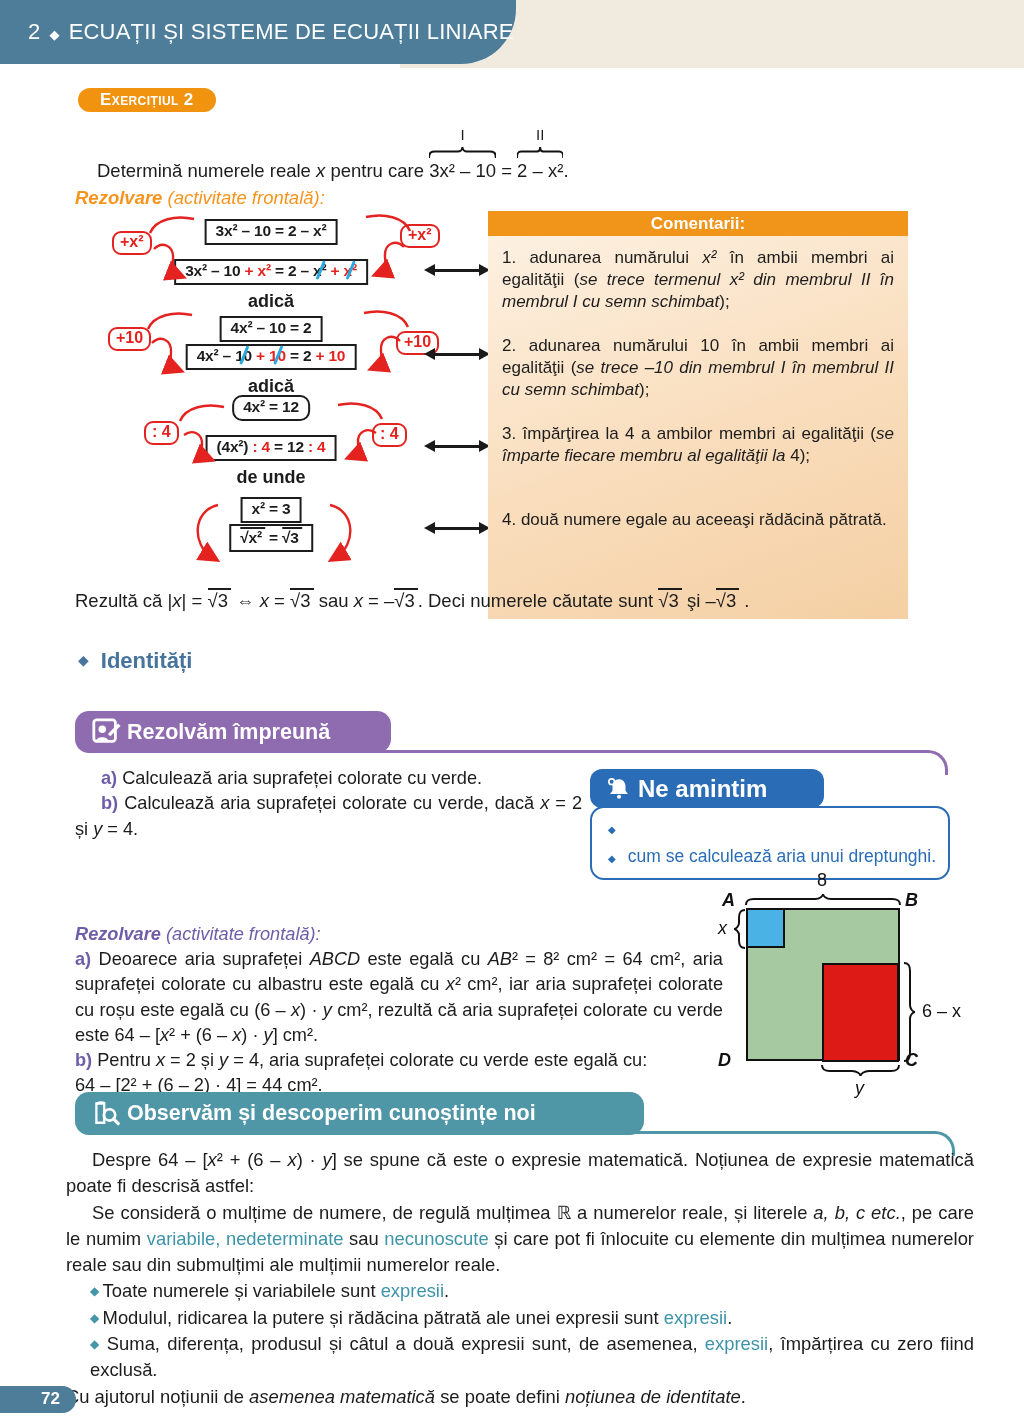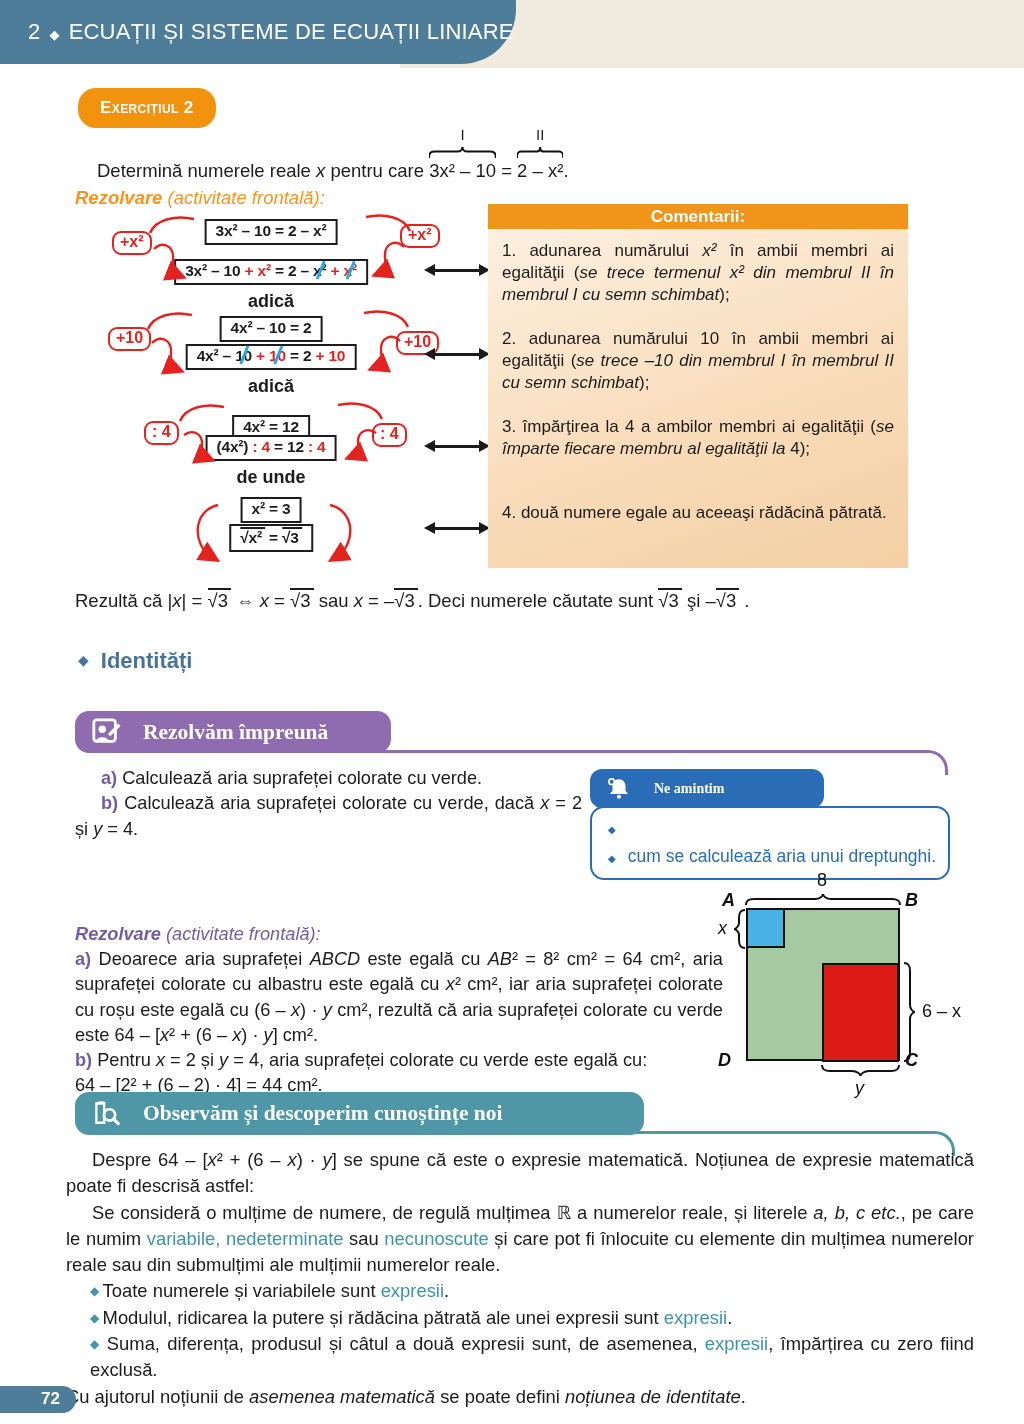--- a/index.html
+++ b/index.html
@@ -8,21 +8,21 @@
 
   
   .beige{position:absolute;left:400px;top:0;width:624px;height:68px;background:#f1ebdf;}
   .headbar{position:absolute;left:0;top:0;width:516px;height:64px;background:#4d7d99;
            border-radius:0 0 55px 0;display:flex;align-items:center;}
   .headbar .ht{color:#fff;font-weight:400;font-size:22px;margin-left:28px;letter-spacing:.2px;white-space:nowrap;text-align:center;}
   .headbar .hd{color:#fff;font-size:13px;margin:0 9px 2px 9px;}
 
   
   .badge{position:absolute;left:78px;top:88px;background:#f2930f;color:#fff;border-radius:18px;
-         padding:10px 22px;font-weight:700;font-size:17px;font-variant:small-caps;letter-spacing:.4px;}
+         padding:2px 22px;font-weight:700;font-size:17px;font-variant:small-caps;letter-spacing:.4px;}
 
   
   .prob{position:absolute;left:97px;top:160px;font-size:18.5px;white-space:nowrap;}
   .eqpart{position:relative;display:inline-block;}
   .obrace{position:absolute;left:0;top:-13px;width:100%;height:11px;}
   .obl{position:absolute;top:-34px;left:0;width:100%;text-align:center;font-size:15px;color:#1c1c1c;}
   .rez1{position:absolute;left:75px;top:187px;font-size:18.5px;font-style:italic;color:#f7941d;}
   .rez1 .lab{font-weight:700;}
 
   .it{font-style:italic;}
@@ -47,35 +47,35 @@
           font-size:16px;padding:0 6px 2px;background:#fff;white-space:nowrap;}
   .hook{position:absolute;overflow:visible;}
   .hook path{fill:none;stroke:#e42320;stroke-width:2.4;}
   .dblarrow{position:absolute;width:46px;height:3px;background:#1a1a1a;}
   .dblarrow::before,.dblarrow::after{content:"";position:absolute;top:-5px;
       border-top:6.5px solid transparent;border-bottom:6.5px solid transparent;}
   .dblarrow::before{left:-10px;border-right:11px solid #1a1a1a;}
   .dblarrow::after{right:-10px;border-left:11px solid #1a1a1a;}
 
   
-  .companel{position:absolute;left:488px;top:204px;width:420px;height:364px;
+  .companel{position:absolute;left:488px;top:211px;width:420px;height:408px;
             background:linear-gradient(160deg,#fdf2e4 0%,#f9ddbc 55%,#f4cfa3 100%);}
   .comhead{height:25px;background:#f0941a;color:#fff;font-weight:700;font-size:17px;
            text-align:center;line-height:25px;}
   .comitem{position:absolute;left:14px;right:14px;font-size:17px;line-height:1.3;text-align:justify;}
 
   .resultline{position:absolute;left:75px;top:588px;font-size:18.5px;white-space:nowrap;}
 
   .ident{position:absolute;left:78px;top:648px;color:#47749c;font-weight:700;font-size:22px;}
   .ident .d{font-size:14px;vertical-align:3px;margin-right:12px;}
 
   
   .banner{position:absolute;display:flex;align-items:center;color:#fff;font-weight:700;
           border-radius:14px;padding:0 16px;}
-  .banner .ttl{font-size:21.5px;margin-left:22px;white-space:nowrap;font-family:Liberation Serif, serif;}
+  .banner .ttl{font-size:21.5px;margin-left:6px;white-space:nowrap;}
   .swoosh{position:absolute;border-top:3px solid;border-right:3px solid;border-top-right-radius:20px;height:22px;}
 
   .introblk{position:absolute;left:75px;top:766px;width:507px;font-size:18.2px;line-height:25.4px;text-align:justify;}
   .ind{text-indent:26px;}
 
   
   .remcard{position:absolute;left:590px;top:806px;width:356px;height:70px;background:#fff;
            border:2.5px solid #2a6db6;border-radius:14px;}
   .remitem{display:flex;align-items:baseline;color:#2a6db6;font-size:17.5px;line-height:27px;margin-left:16px;}
   .remitem .rd{font-size:10px;margin-right:12px;}
@@ -163,21 +163,21 @@
       </svg>
     <svg class="hook" style="left:70px;top:118px;" width="30" height="40">
         <path d="M4,10 C12,2 24,6 23,20 C22,30 23,34 28,36" marker-end="url(#rah)"></path>
       </svg>
     <svg class="hook" style="left:296px;top:116px;" width="30" height="40">
         <path d="M26,10 C18,2 6,6 7,20 C8,30 7,34 2,36" marker-end="url(#rah)"></path>
       </svg>
     <div class="word" style="top:161px;">adică</div>
     <div class="dblarrow" style="left:356px;top:138px;"></div>
 
-    <div class="mbox" style="top:200px;"><span>4x² = 12</span></div>
+    <div class="mbox" style="top:180px;border-radius:10px;"><span>4x² = 12</span></div>
     <div class="mbox" style="top:220px;"><span>(4x²) </span><span class="red">: 4</span><span> = 12 </span><span class="red">: 4</span></div>
     <div class="rlabel" style="left:66px;top:206px;">: 4</div>
     <div class="rlabel" style="left:294px;top:208px;">: 4</div>
     <svg class="hook" style="left:100px;top:186px;" width="48" height="22">
         <path d="M2,20 C8,6 28,2 46,6"></path>
       </svg>
     <svg class="hook" style="left:258px;top:184px;" width="48" height="22">
         <path d="M46,20 C40,6 20,2 2,6"></path>
       </svg>
     <svg class="hook" style="left:102px;top:212px;" width="30" height="36">
@@ -227,21 +227,21 @@
     <div class="ind"><span class="purple b">a)</span><span> Calculează aria suprafeței colorate cu verde.</span></div>
     <div class="ind"><span class="purple b">b)</span><span> Calculează aria suprafeței colorate cu verde, dacă </span><span class="it">x</span><span> = 2 și </span><span class="it">y</span><span> = 4.</span></div>
   </div>
 
   <div class="banner" style="left:590px;top:769px;width:202px;height:39px;background:#2a6db6;border-radius:12px;">
     <svg viewBox="0 0 32 32" width="26" height="26">
       <circle cx="7" cy="7" r="3.5" fill="none" stroke="#fff" stroke-width="2"></circle>
       <path d="M16 4c-5 0-8 4-8 9v5l-3 4h22l-3-4v-5c0-5-3-9-8-9z" fill="#fff"></path>
       <circle cx="16" cy="25.5" r="2.5" fill="#fff"></circle>
     </svg>
-    <span class="ttl" style="font-size:14px;">Ne amintim</span>
+    <span class="ttl" style="font-size:24px;">Ne amintim</span>
   </div>
   <div class="remcard">
     <div style="height:8px;"></div>
     <div class="remitem">
         <span class="rd">◆</span>
       </div>
     <div class="remitem">
         <span class="rd">◆</span>
         <span>cum se calculează aria unui dreptunghi.</span>
       </div>

